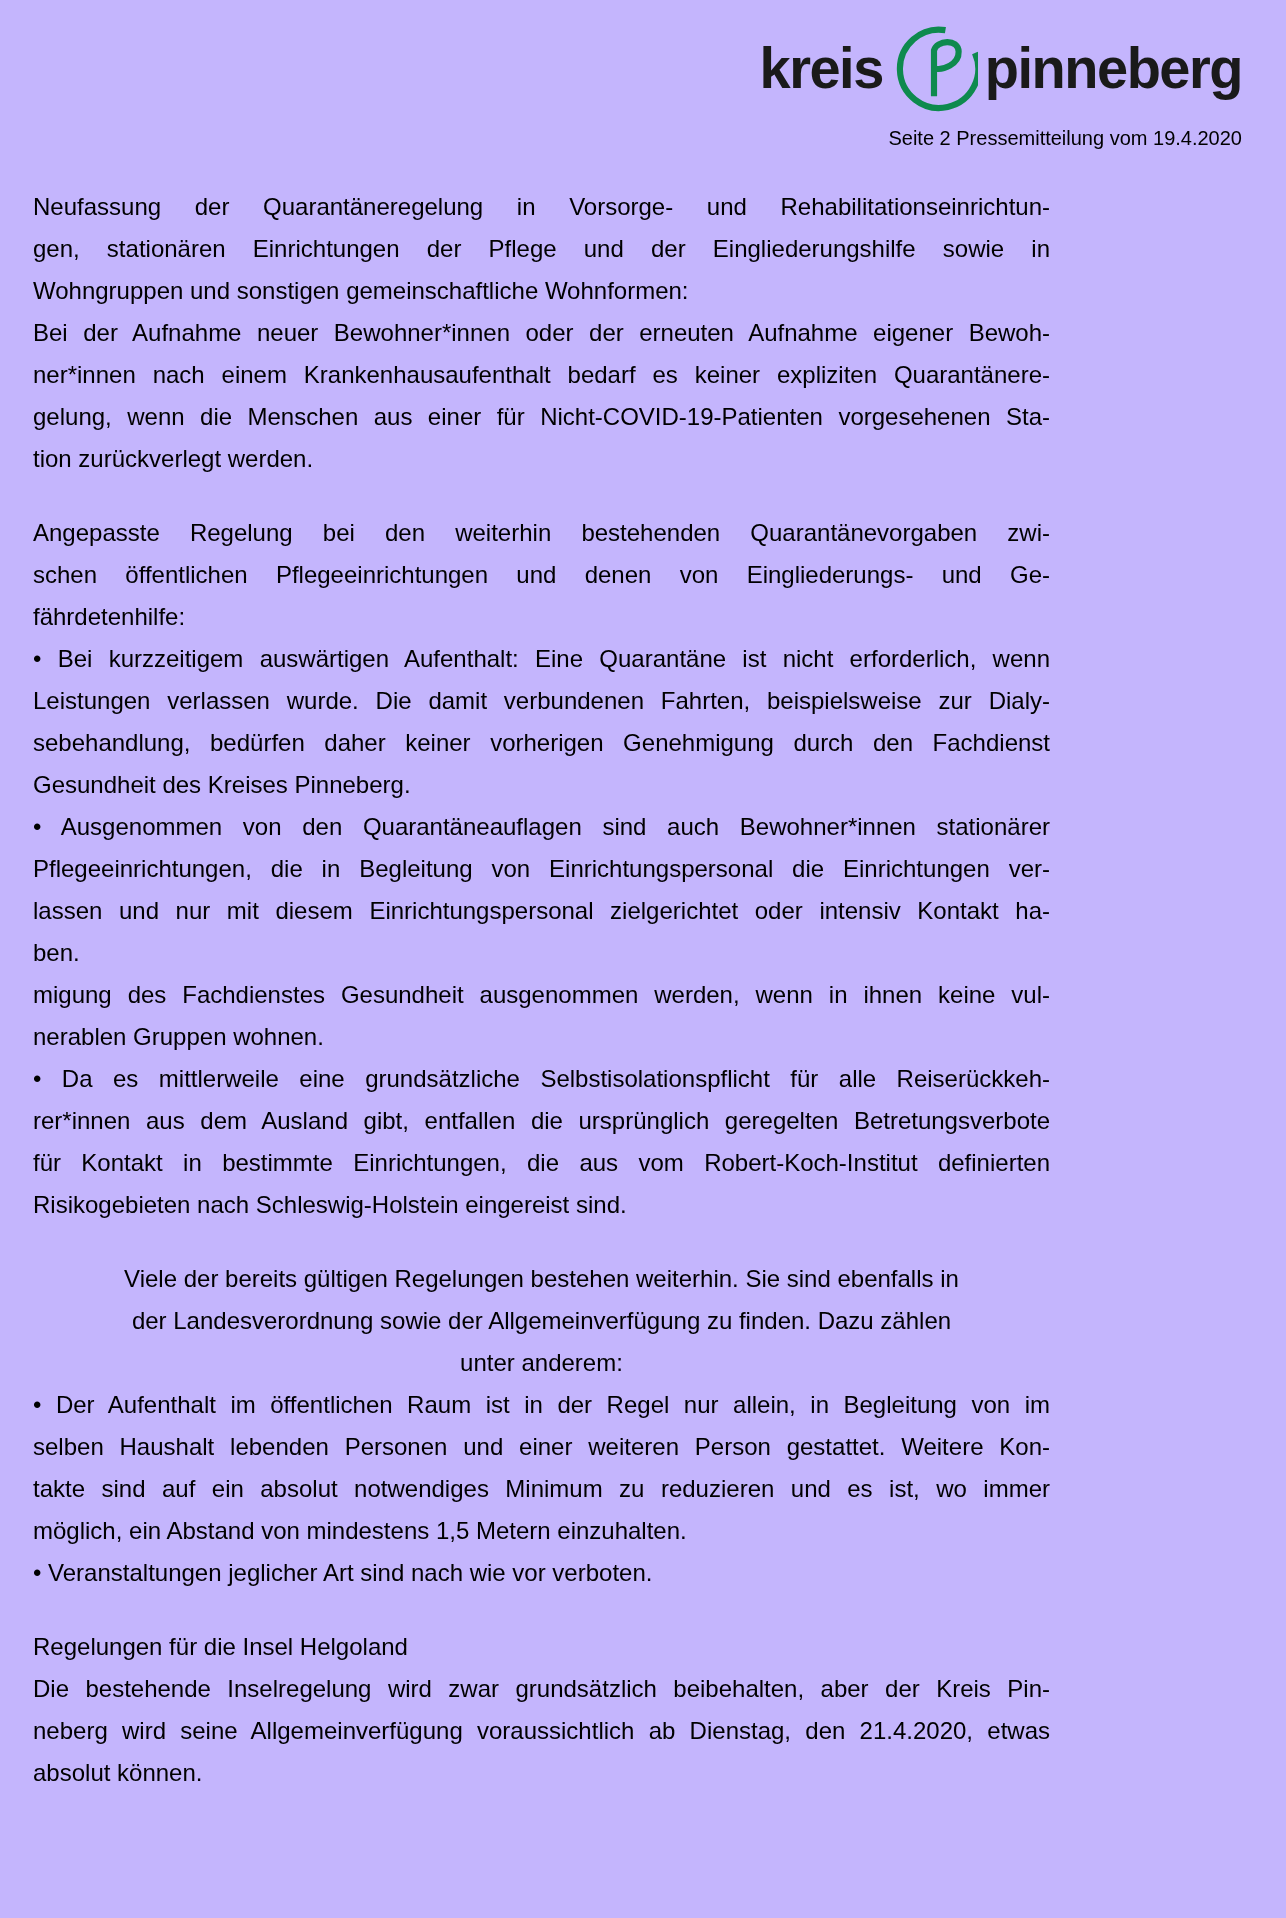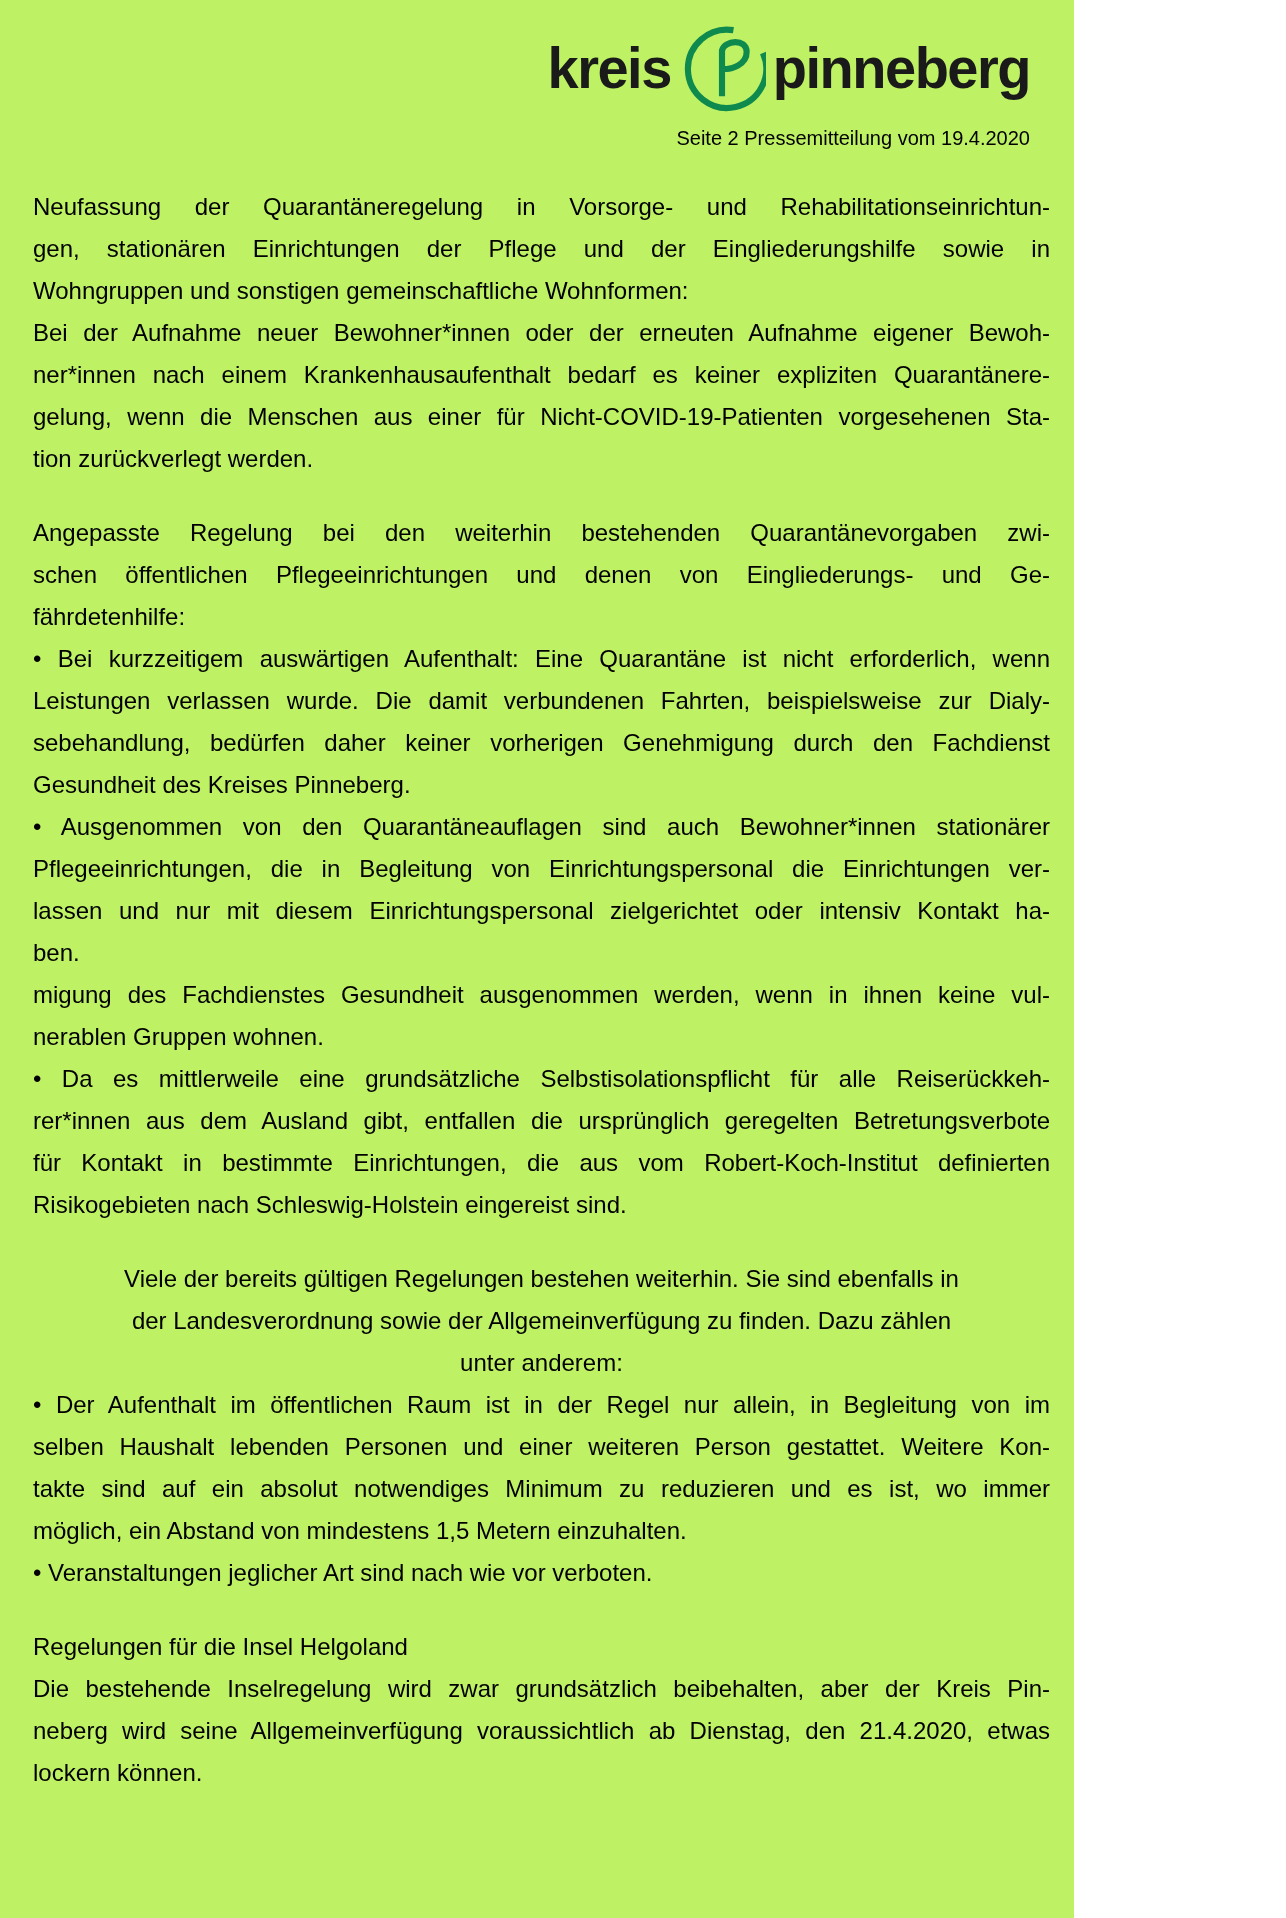--- a/index.html
+++ b/index.html
@@ -4,23 +4,23 @@
 <style>
   html, body { margin: 0; padding: 0; }
   body {
     width: 1286px; height: 1918px;
     background: #ffffff;
     font-family: "Liberation Sans", sans-serif;
     color: #000000;
   }
   .page {
     position: relative;
-    width: 1074px; height: 1918px;
+    width: 1286px; height: 1918px;
     overflow: hidden;
-    background: #bef264;
+    background: #c4b5fd;
   }
   
   .header {
     position: absolute;
     top: 22px; right: 44px;
     text-align: right;
   }
   .logo-row {
     display: flex;
     align-items: center;
@@ -143,18 +143,18 @@
           <div class="ln">• Veranstaltungen jeglicher Art sind nach wie vor verboten.</div>
         </div>
       </section>
       <section class="section">
         <div class="para bold justify">
           <div class="ln">Regelungen für die Insel Helgoland</div>
         </div>
         <div class="para justify">
           <div class="ln">Die bestehende Inselregelung wird zwar grundsätzlich beibehalten, aber der Kreis Pin-</div>
           <div class="ln">neberg wird seine Allgemeinverfügung voraussichtlich ab Dienstag, den 21.4.2020, etwas</div>
-          <div class="ln">lockern können.</div>
+          <div class="ln">absolut können.</div>
         </div>
       </section>
     </main>
 
 </div>
 
 </body></html>

